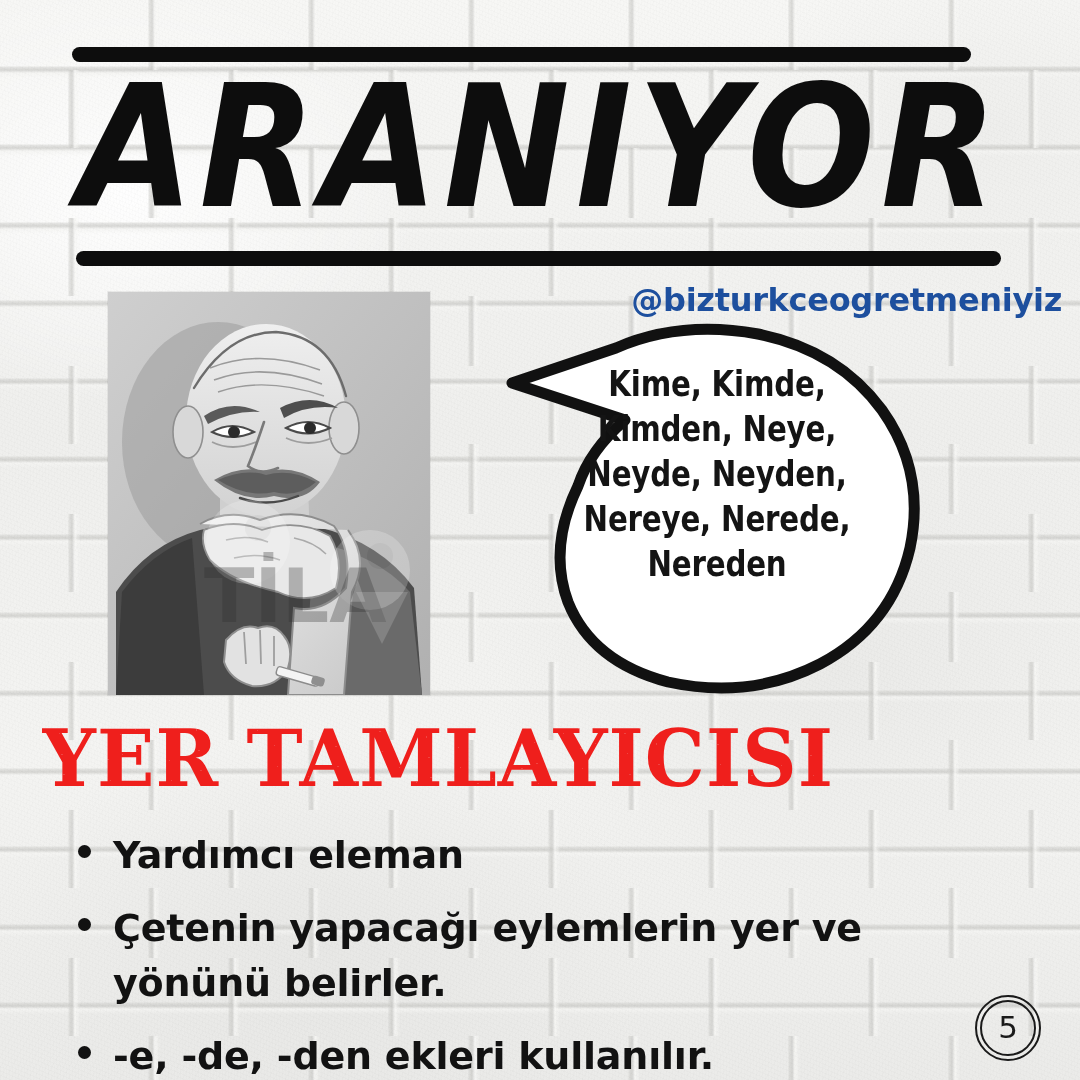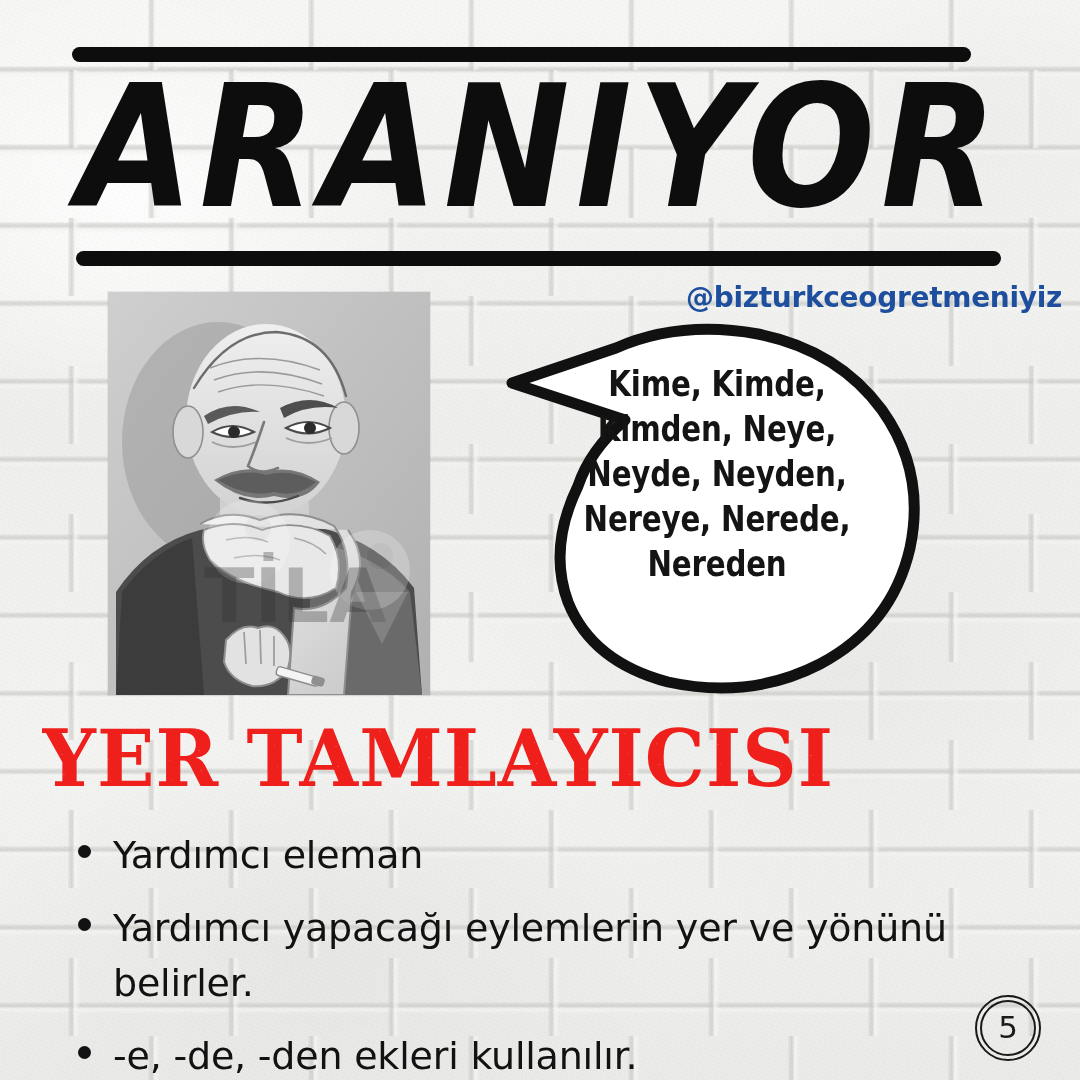--- a/index.html
+++ b/index.html
@@ -90,21 +90,21 @@
     transform:scaleY(1.12) scaleX(0.99);
     transform-origin:50% 40%;
     white-space:nowrap;
   }
 
   
   #handle {
     position:absolute; right:18px; top:281px;
     font-family:"DejaVu Sans", sans-serif;
     font-weight:bold;
-    font-size:28px;
+    font-size:32px;
     letter-spacing:-0.3px;
     color:#1d4f9e;
     white-space:nowrap;
   }
 
   
   #photo {
     position:absolute; left:108px; top:292px; width:322px; height:403px;
     overflow:hidden;
     background:#b9b9b9;
@@ -164,21 +164,21 @@
   .bullet-dot {
     flex:0 0 auto;
     width:13px; height:13px; border-radius:50%;
     background:#121212;
     margin-top:17px; margin-right:22px;
   }
   .bullet-text {
     font-size:38px;
     line-height:55px;
     letter-spacing:-0.2px;
-    font-weight:400;
+    font-weight:700;
   }
 
   
   #page-badge {
     position:absolute; left:975px; top:995px;
     width:66px; height:66px;
   }
   #page-badge .ring-outer,
   #page-badge .ring-inner {
     position:absolute; border-radius:50%;
@@ -323,21 +323,21 @@
 
 <div id="red-heading">YER TAMLAYICISI</div>
 
 <div id="bullets">
   <div class="bullet-row">
     <span class="bullet-dot"></span>
     <span class="bullet-text">Yardımcı eleman</span>
   </div>
   <div class="bullet-row">
     <span class="bullet-dot"></span>
-    <span class="bullet-text">Yardımcı yapacağı eylemlerin yer ve yönünü belirler.</span>
+    <span class="bullet-text">Çetenin yapacağı eylemlerin yer ve yönünü belirler.</span>
   </div>
   <div class="bullet-row">
     <span class="bullet-dot"></span>
     <span class="bullet-text">-e, -de, -den ekleri kullanılır.</span>
   </div>
 </div>
 
 <div id="page-badge">
   <div class="ring-outer"></div>
   <div class="ring-inner"></div>

